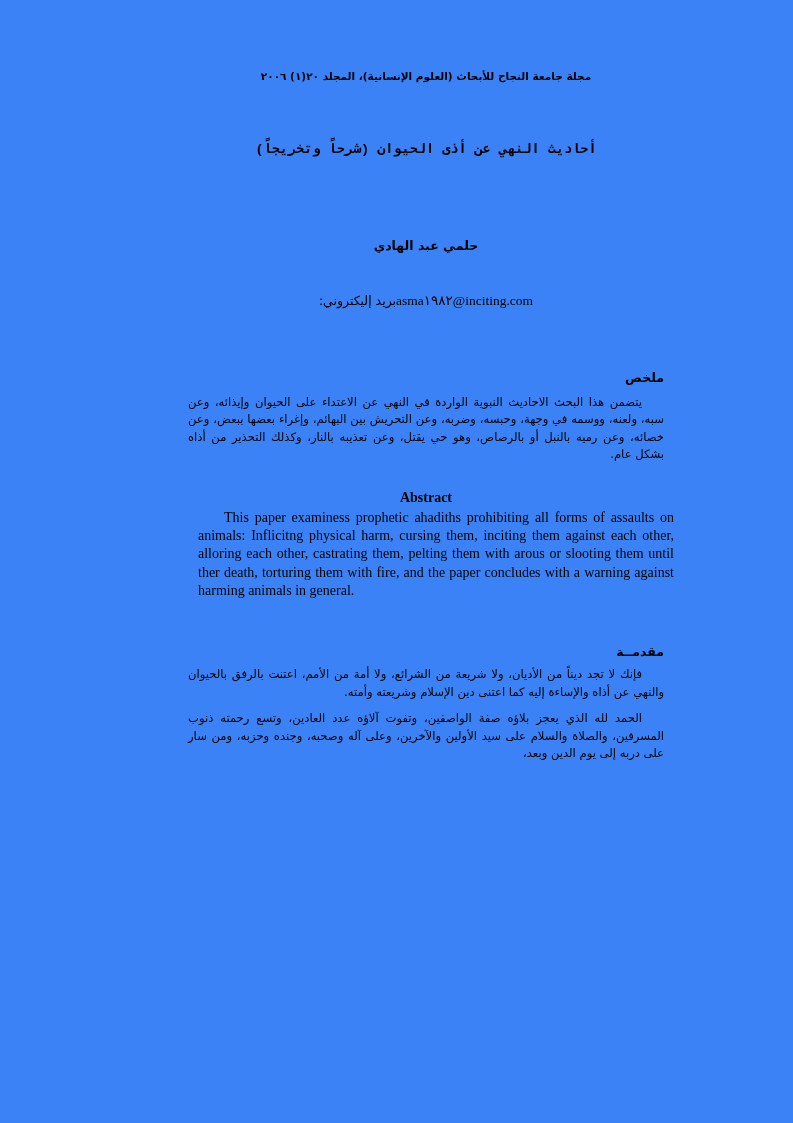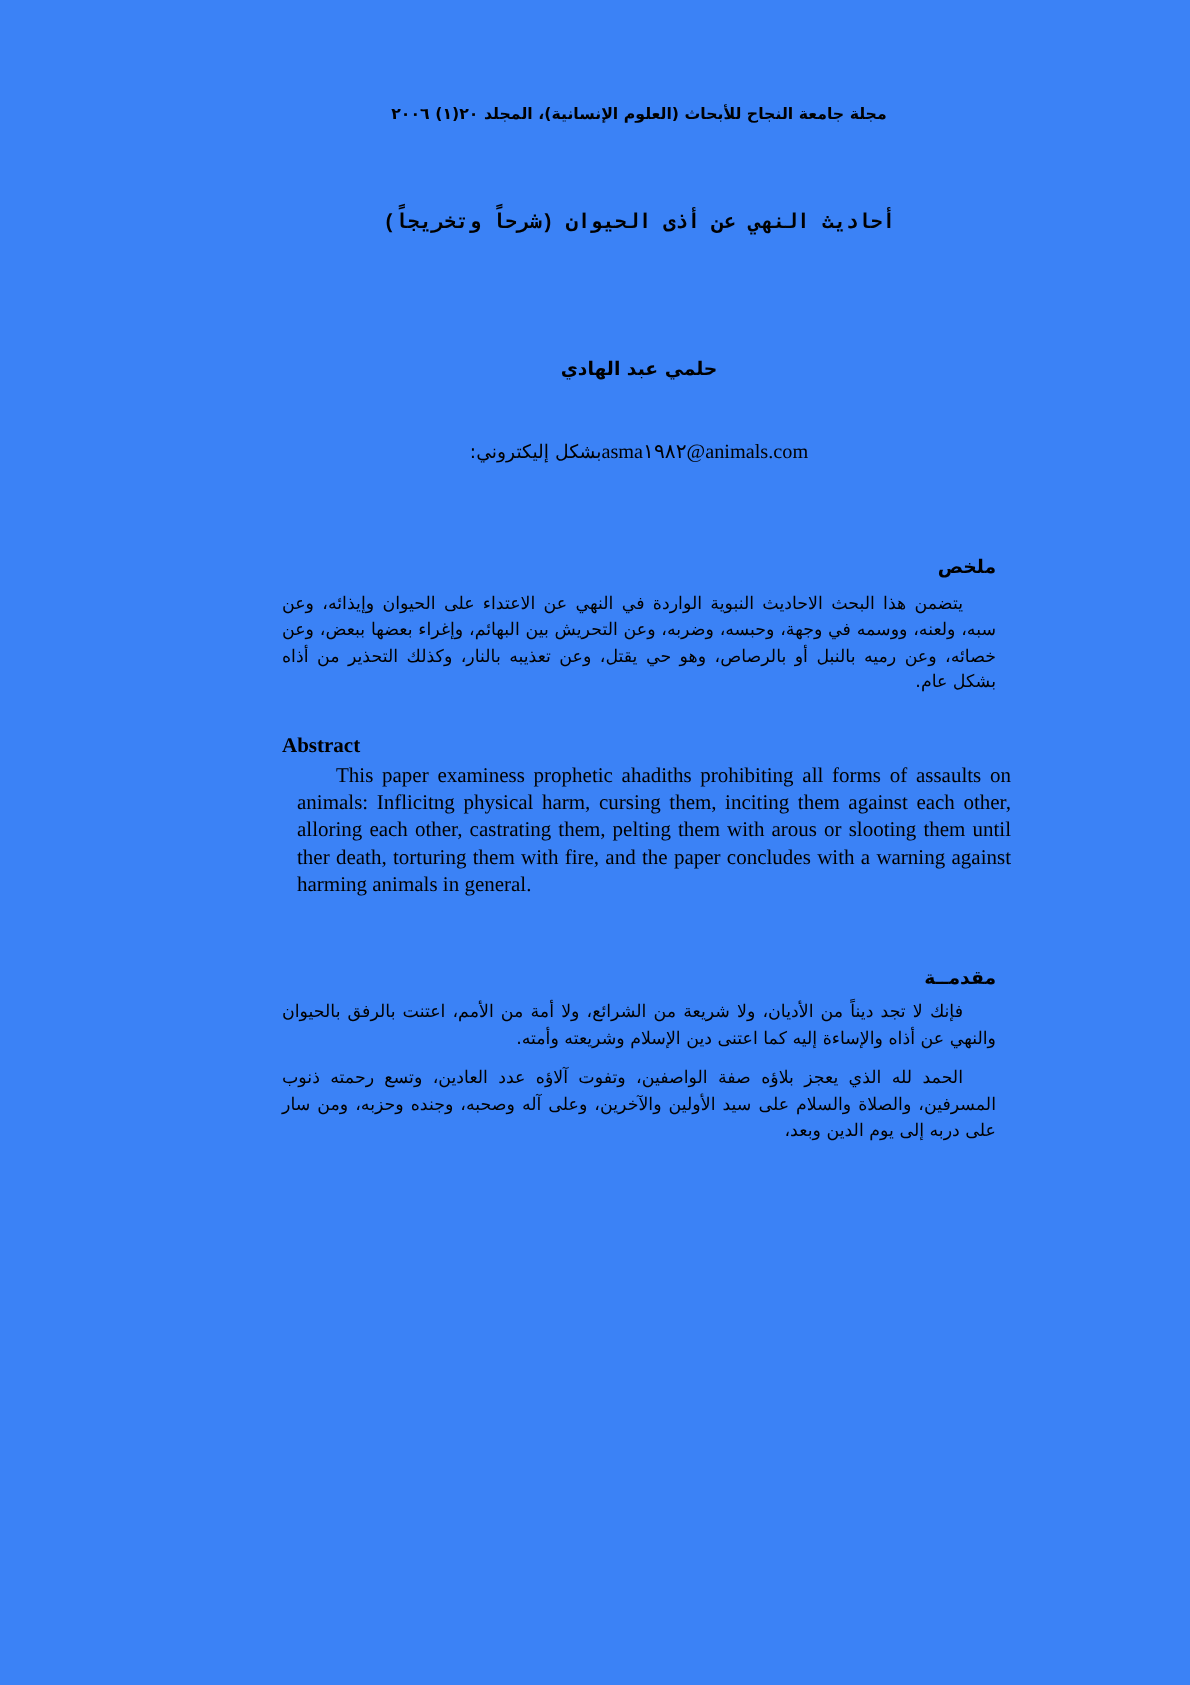--- a/index.html
+++ b/index.html
@@ -137,20 +137,21 @@
 
   
   .abstract-en-heading {
     position: absolute;
     left: 188px;
     top: 490px;
     width: 476px;
     font-family: "Liberation Serif", "DejaVu Serif", serif;
     font-weight: bold;
     font-size: 14px;
+    text-align: center;
   }
   .abstract-en-body {
     position: absolute;
     left: 188px;
     top: 509px;
     width: 476px;
     text-align: justify;
     font-family: "Liberation Serif", "DejaVu Serif", serif;
     font-size: 14px;
     line-height: 18.2px;
@@ -192,21 +193,21 @@
 
   <div class="running-head">مجلة جامعة النجاح للأبحاث (العلوم الإنسانية)، المجلد ٢٠(١) ٢٠٠٦</div>
 
   <div class="title-ar">أحاديث النهي عن أذى الحيوان (شرحاً وتخريجاً)</div>
 
 
   <div class="author">حلمي عبد الهادي</div>
 
 
   <div class="email-line">
-    <span class="addr">asma١٩٨٢@animals.com</span><span>بشكل إليكتروني:</span>
+    <span class="addr">asma١٩٨٢@inciting.com</span><span>بريد إليكتروني:</span>
   </div>
 
 
   <div class="heading-ar abstract-ar-heading">ملخص</div>
 
   <div class="abstract-ar-body">يتضمن هذا البحث الاحاديث النبوية الواردة في النهي عن الاعتداء على الحيوان وإيذائه، وعن سبه، ولعنه، ووسمه في وجهة، وحبسه، وضربه، وعن التحريش بين البهائم، وإغراء بعضها ببعض، وعن خصائه، وعن رميه بالنبل أو بالرصاص، وهو حي يقتل، وعن تعذيبه بالنار، وكذلك التحذير من أذاه بشكل عام.</div>
 
   <div class="abstract-en-heading">Abstract</div>
 
   <div class="abstract-en-body">This paper examiness prophetic ahadiths prohibiting all forms of assaults on animals: Inflicitng  physical harm, cursing them, inciting them against each other, alloring each other, castrating them, pelting them with arous or slooting them until ther death, torturing them with fire, and the paper concludes with a warning against harming animals in general.</div>

